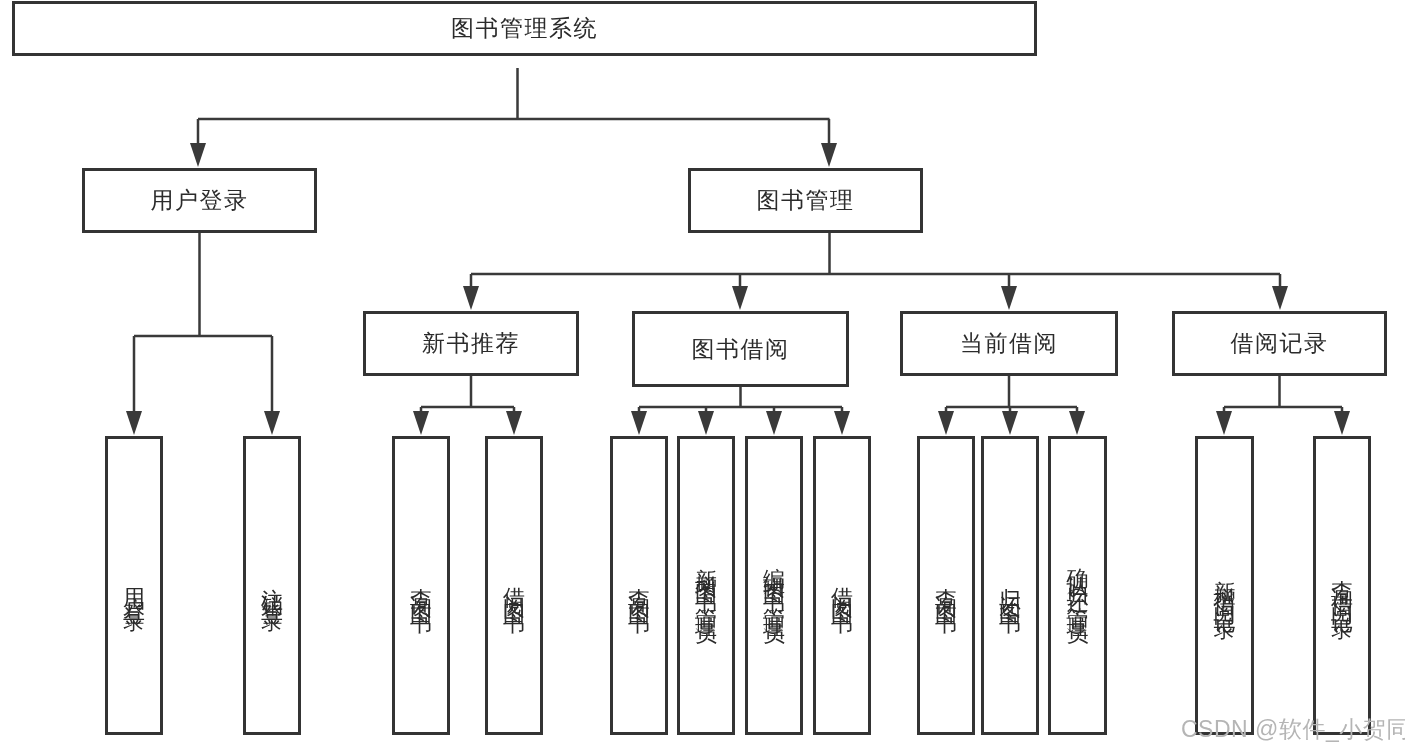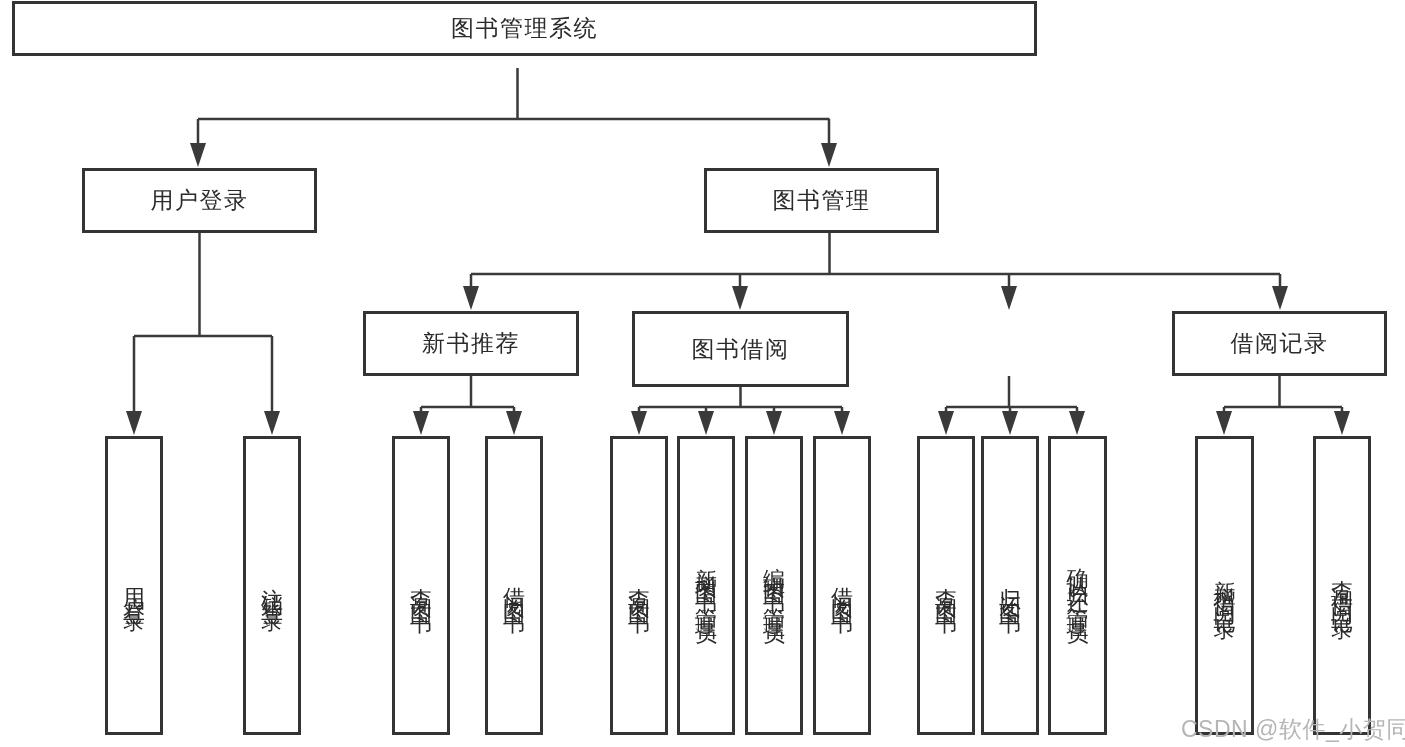--- a/index.html
+++ b/index.html
@@ -95,29 +95,32 @@
     </g>
   </svg>
 
   <div class="node h-node" style="left:12px; top:1px; width:1025px; height:55px;">
     <span>图书管理系统</span>
   </div>
 
   <div class="node h-node" style="left:82px; top:168px; width:235px; height:65px;">
     <span>用户登录</span>
   </div>
-  <div class="node h-node" style="left:704px; top:168px; width:235px; height:65px;">
+  <div class="node h-node" style="left:688px; top:168px; width:235px; height:65px;">
     <span>图书管理</span>
   </div>
 
   <div class="node h-node" style="left:363px; top:311px; width:216px; height:65px;justify-content:center;">
     <span>新书推荐</span>
   </div>
   <div class="node h-node" style="left:632px; top:311px; width:217px; height:76px;">
     <span>图书借阅</span>
+  </div>
+  <div class="node h-node" style="left:900px; top:311px; width:218px; height:65px;">
+    <span>当前借阅</span>
   </div>
   <div class="node h-node" style="left:1172px; top:311px; width:215px; height:65px;">
     <span>借阅记录</span>
   </div>
 
   <div class="node v-node" style="left:105px; top:436px; width:58px; height:299px;">
     <span>用户登录</span>
   </div>
   <div class="node v-node" style="left:243px; top:436px; width:58px; height:299px;">
     <span>注销登录</span>

